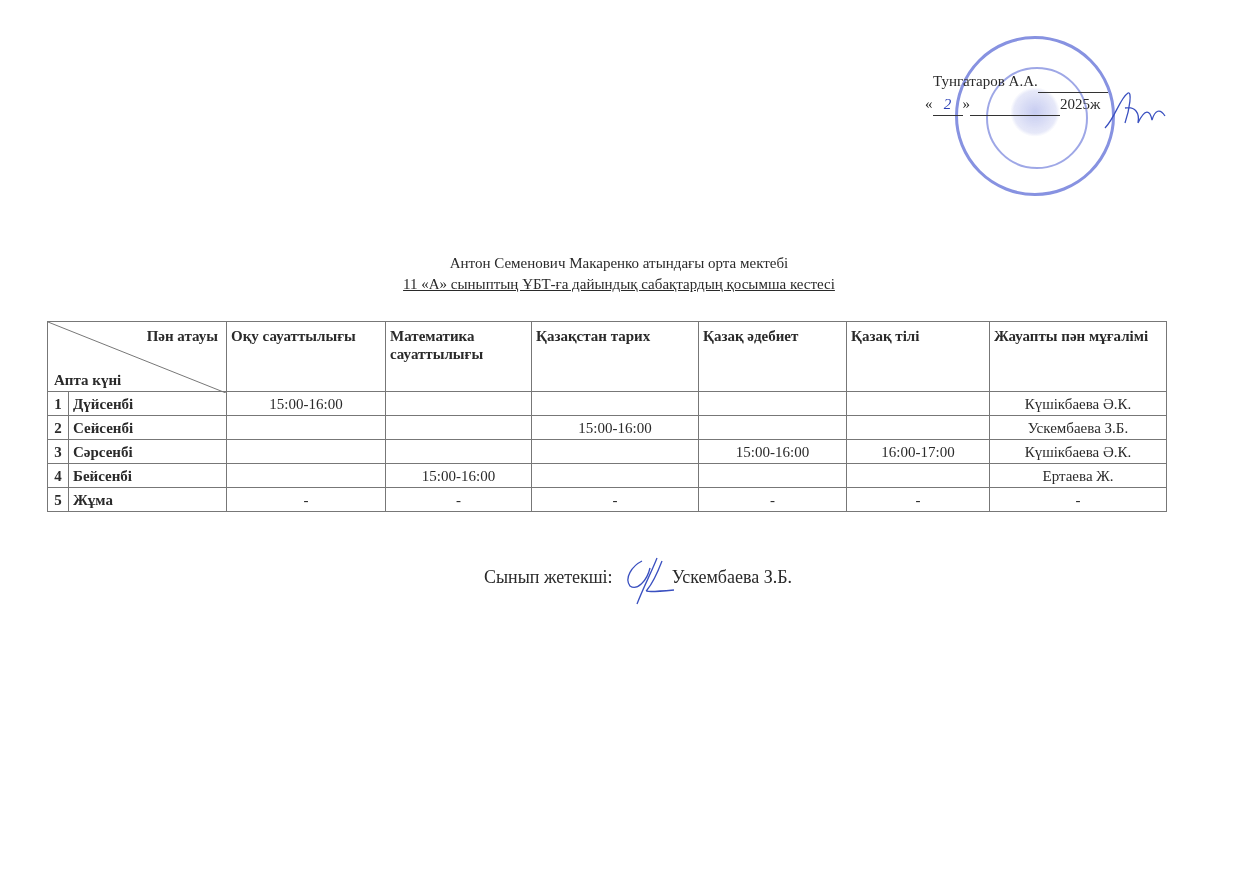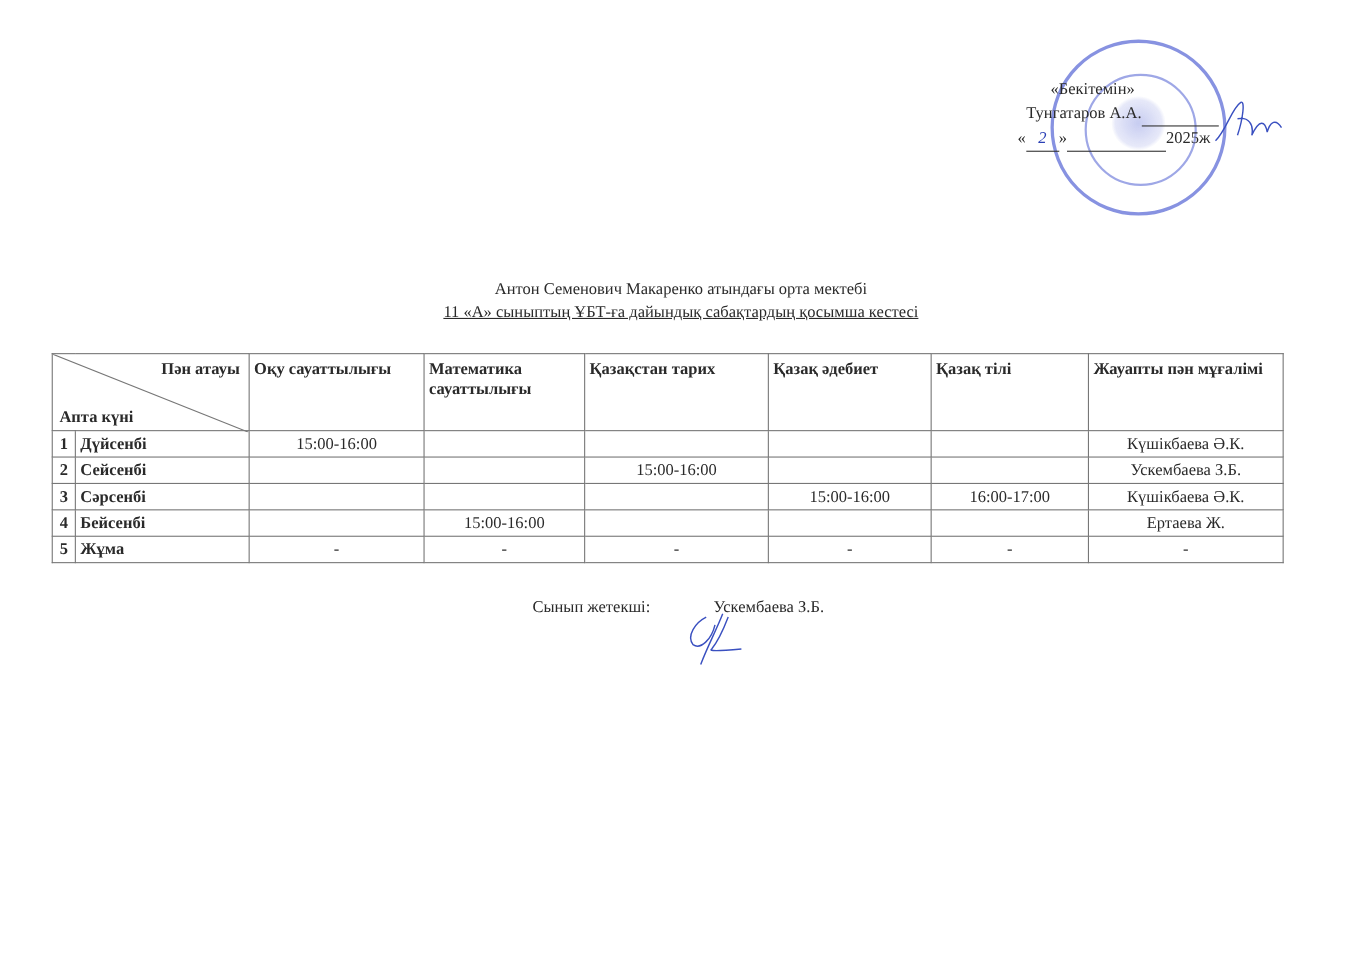--- a/index.html
+++ b/index.html
@@ -42,33 +42,32 @@
     table.sched th.center { text-align: left; }
     table.sched tr.hdr { height: 70px; }
     table.sched tr.row { height: 24px; }
     table.sched td { text-align: center; vertical-align: middle; line-height: 18px; }
     td.num { font-weight: bold; width: 12px; text-align: center; }
     td.day { font-weight: bold; text-align: left !important; margin-top: 33px; }
     th.diag { position: relative; padding: 0; }
     th.diag svg { position: absolute; left: 0; top: 0; }
     th.diag .top { position: absolute; right: 8px; top: 5px; }
     th.diag .bot { position: absolute; left: 6px; bottom: 2px; }
-    .footer { position: absolute; left: 484px; top: 544px; font-size: 15px; white-space: nowrap; }
+    .footer { position: absolute; left: 484px; top: 567px; font-size: 18px; white-space: nowrap; }
     .signature2 { position: absolute; left: 612px; top: 556px; }
   </style>
 </head>
 <body>
 
 <div class="stamp">
   <div class="inner"></div>
   <div class="emblem"></div>
 </div>
 
 <div class="approval">
-  <div class="l1">«Бекітемін»</div>
   <div class="l3"><span>Тунгатаров А.А.</span><span class="uline" style="width:70px;">&nbsp;</span></div>
   <div>«<span class="uline" style="width:30px;text-align:center;color:#2a3fb5;font-style:italic;">2</span>»<span class="uline" style="width:90px;">&nbsp;</span><span>2025ж</span></div>
 </div>
 
 <svg class="signature1" width="70" height="45" viewBox="0 0 70 45">
   <path d="M5 40 C15 30, 20 10, 28 5 C32 3, 30 20, 25 35 M25 20 C35 18, 40 25, 38 35 C45 20, 50 22, 52 32 C55 22, 60 20, 65 28" stroke="#3a50c0" stroke-width="1.3" fill="none"></path>
 </svg>
 
 <div class="title t1">Антон Семенович Макаренко атындағы орта мектебі</div>
 <div class="title t2">11 «А» сыныптың  ҰБТ-ға дайындық сабақтардың қосымша кестесі</div>

